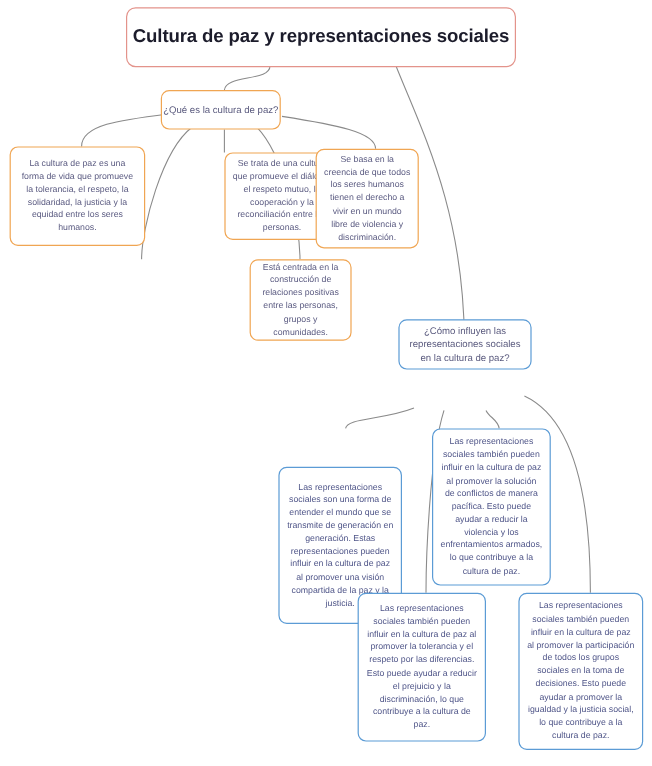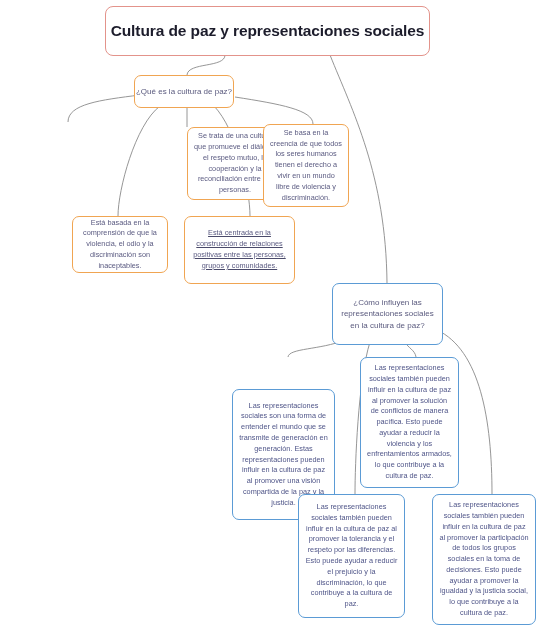--- a/index.html
+++ b/index.html
@@ -97,38 +97,38 @@
   </svg>
 
   <div class="node root" style="left:105px; top:6px; width:325px; height:50px;">
     <span class="node-text">Cultura de paz y representaciones sociales</span>
   </div>
 
   <div class="node branch orange" style="left:134px; top:75px; width:100px; height:33px;">
     <span class="node-text">¿Qué es la cultura de paz?</span>
   </div>
 
+  <div class="node leaf orange" style="left:8px; top:122px; width:113px; height:83px; padding:4px 6px;">
+    <span class="node-text">La cultura de paz es una forma de vida que promueve la tolerancia, el respeto, la solidaridad, la justicia y la equidad entre los seres humanos.</span>
+  </div>
 
   <div class="node leaf orange" style="left:139px; top:127px; width:96px; height:73px; padding:4px 6px;margin-left:48px;">
     <span class="node-text">Se trata de una cultura que promueve el diálogo, el respeto mutuo, la cooperación y la reconciliación entre las personas.</span>
   </div>
 
   <div class="node leaf orange" style="left:263px; top:124px; width:86px; height:83px; padding:4px 6px;">
     <span class="node-text">Se basa en la creencia de que todos los seres humanos tienen el derecho a vivir en un mundo libre de violencia y discriminación.</span>
   </div>
 
-  <div class="node leaf orange" style="left:72px; top:216px; width:96px; height:57px; padding:4px 6px;">
-    <span class="node-text">Está basada en la comprensión de que la violencia, el odio y la discriminación son inaceptables.</span>
-  </div>
 
-  <div class="node leaf orange" style="left:184px; top:216px; width:111px; height:68px; padding:4px 6px;text-decoration:underline;">
+  <div class="node leaf orange" style="left:208px; top:216px; width:85px; height:68px; padding:4px 6px;">
     <span class="node-text">Está centrada en la construcción de relaciones positivas entre las personas, grupos y comunidades.</span>
   </div>
 
-  <div class="node branch blue" style="left:332px; top:283px; width:111px; height:62px; padding:20px 5px;">
+  <div class="node branch blue" style="left:332px; top:266px; width:111px; height:42px; padding:20px 5px;">
     <span class="node-text">¿Cómo influyen las representaciones sociales en la cultura de paz?</span>
   </div>
 
   <div class="node leaf blue" style="left:232px; top:357px; width:103px; height:131px; padding:4px 6px;margin-top:32px;">
     <span class="node-text">Las representaciones sociales son una forma de entender el mundo que se transmite de generación en generación. Estas representaciones pueden influir en la cultura de paz al promover una visión compartida de la paz y la justicia.</span>
   </div>
 
   <div class="node leaf blue" style="left:360px; top:357px; width:99px; height:131px; padding:4px 6px;">
     <span class="node-text">Las representaciones sociales también pueden influir en la cultura de paz al promover la solución de conflictos de manera pacífica. Esto puede ayudar a reducir la violencia y los enfrentamientos armados, lo que contribuye a la cultura de paz.</span>
   </div>

